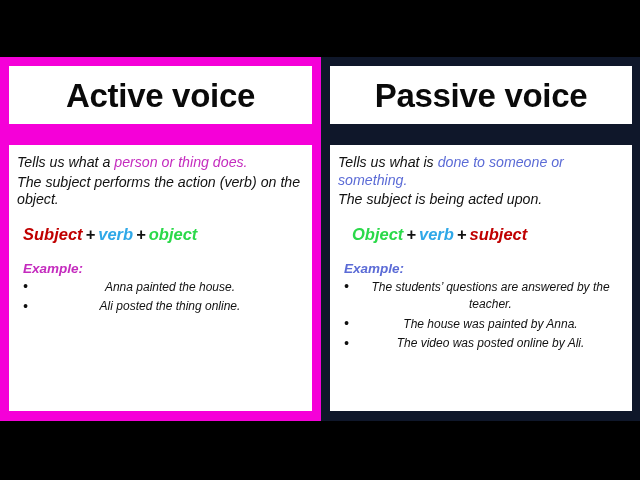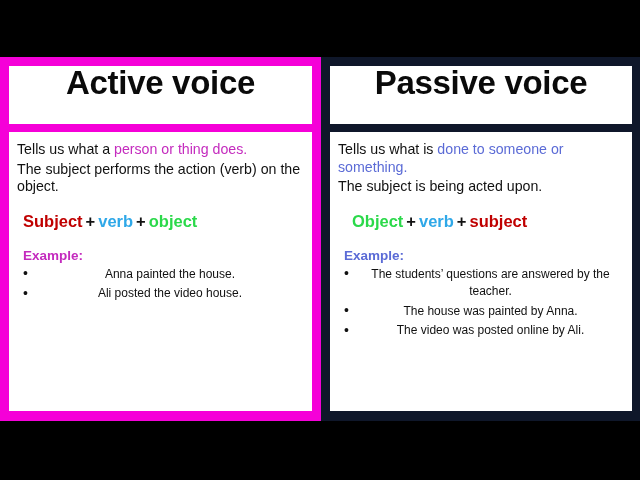--- a/index.html
+++ b/index.html
@@ -59,40 +59,42 @@
     padding: 9px 8px 10px 9px;
   }
 
   
   .title-card {
     box-sizing: border-box;
     background: #FFFFFF;
     width: 100%;
     height: 58px;
     display: flex;
+    align-items: center;
     justify-content: center;
   }
   .title-text {
     font-size: 33px;
     font-weight: bold;
     color: #0A0A0A;
     letter-spacing: -0.3px;
     line-height: 1;
     white-space: nowrap;
   }
 
   
   .body-card {
     box-sizing: border-box;
     background: #FFFFFF;
     width: 100%;
     flex: 1;
-    margin-top: 8px;
+    margin-top: 21px;
     padding: 9px 8px 0 8px;
     overflow: hidden;
+    font-style: italic;
   }
 
   .lead {
     font-size: 14.2px;
     line-height: 17.5px;
     color: #111111;
     margin: 0;
   }
   .lead .hl-pink { color: #C42BBE; }
   .lead .hl-blue { color: #5B6BD6; }
@@ -170,21 +172,21 @@
         <p class="lead"><span>Tells us what a </span><span class="hl-pink">person or thing does.</span></p>
 
         <p class="sub">The subject performs the action (verb) on the object.</p>
 
         <p class="formula formula-active"><span class="f-red">Subject</span><span class="f-plus">+</span><span class="f-blue">verb</span><span class="f-plus">+</span><span class="f-green">object</span></p>
 
         <div class="example-label example-pink">Example:</div>
 
         <ul class="examples">
           <li>Anna painted the house.</li>
-          <li>Ali posted the video house.</li>
+          <li>Ali posted the thing online.</li>
         </ul>
 
       </div>
     </div>
 
     <div class="panel panel-passive">
 
       <div class="title-card">
         <div class="title-text">Passive voice</div>
       </div>

